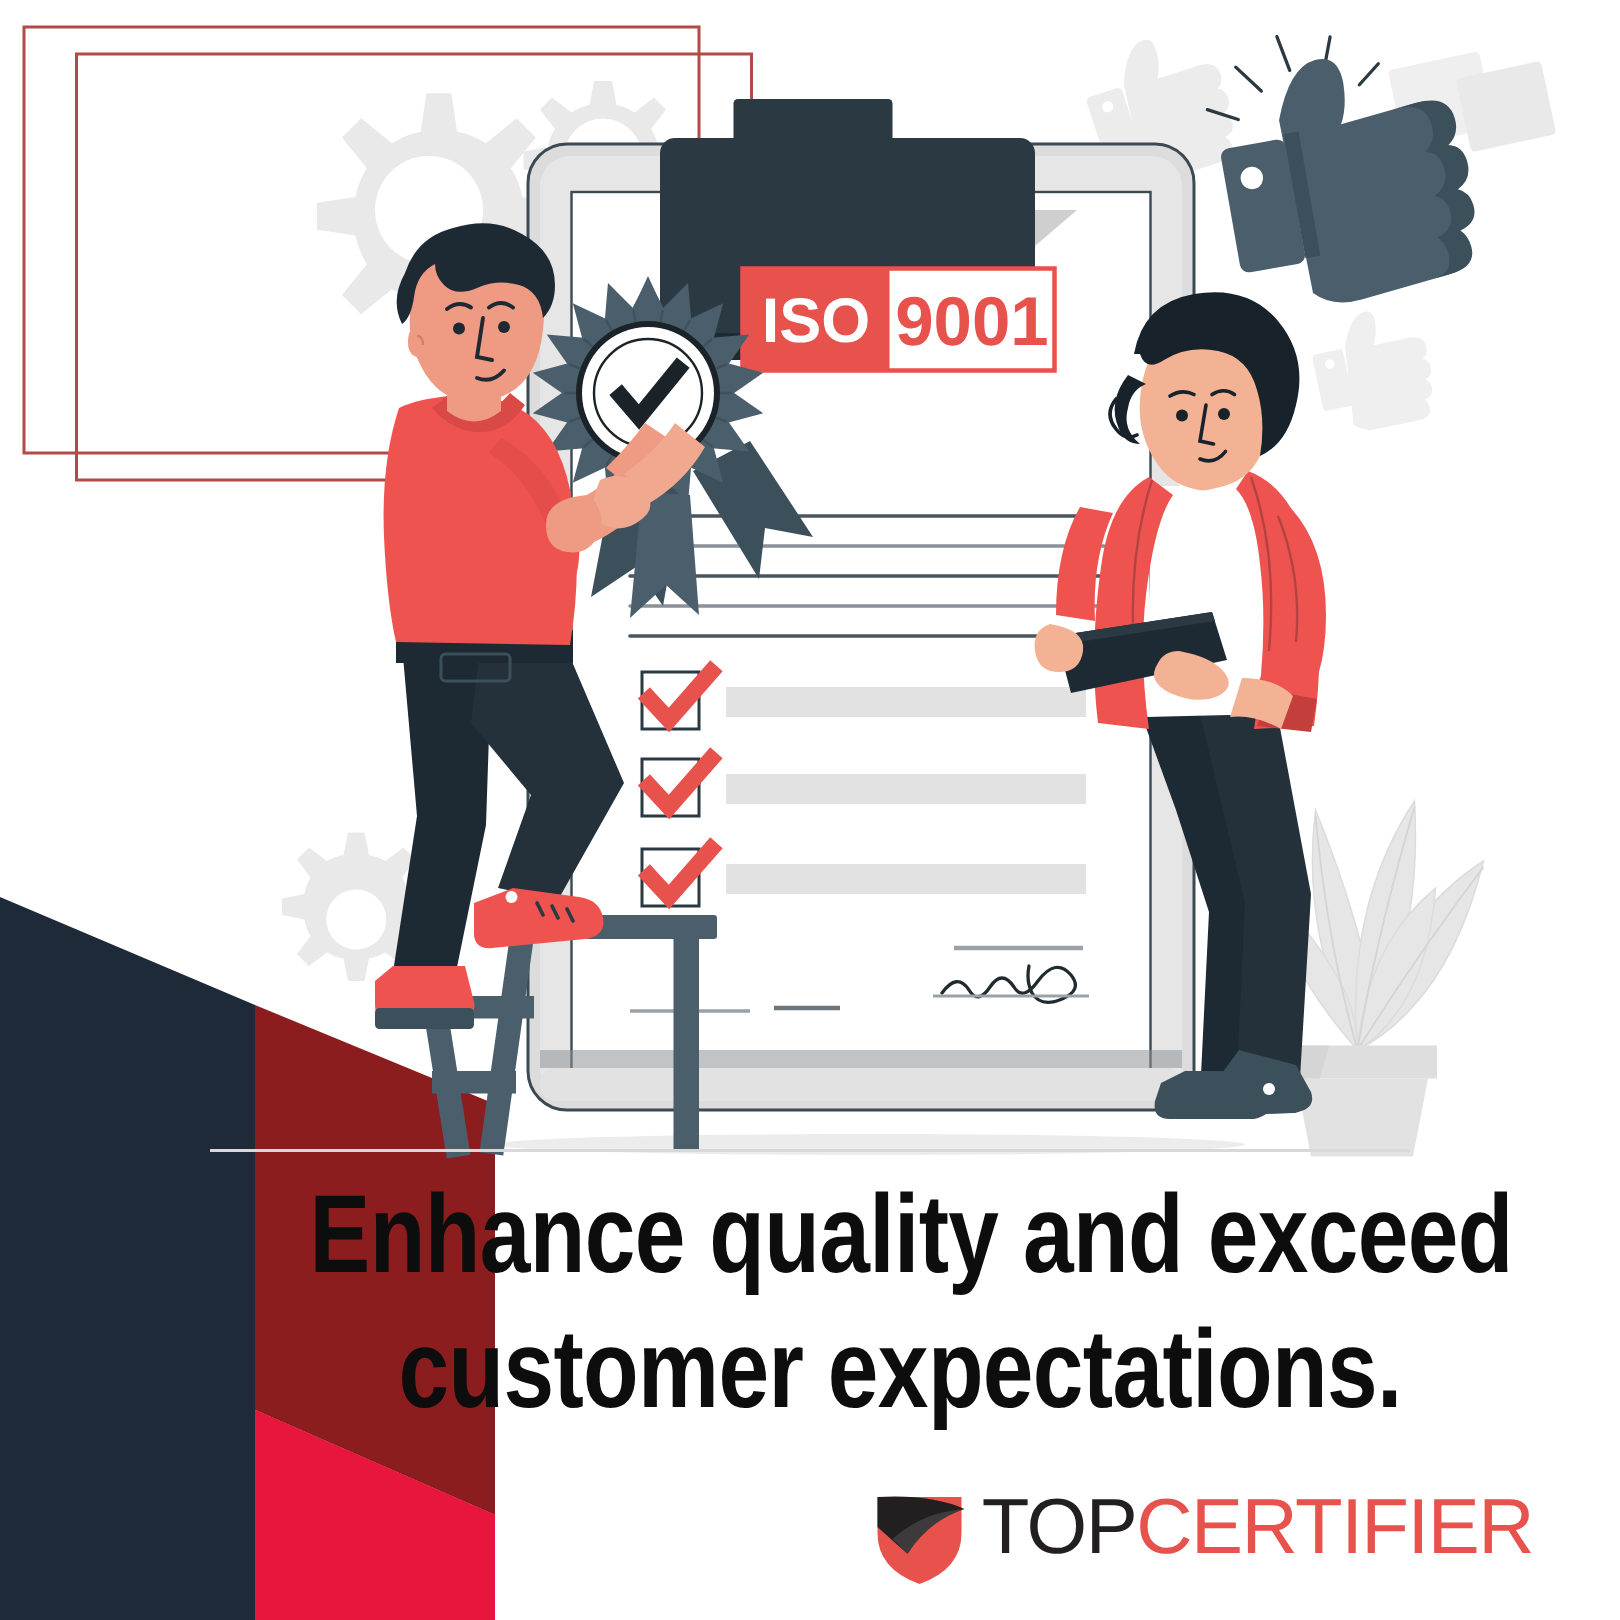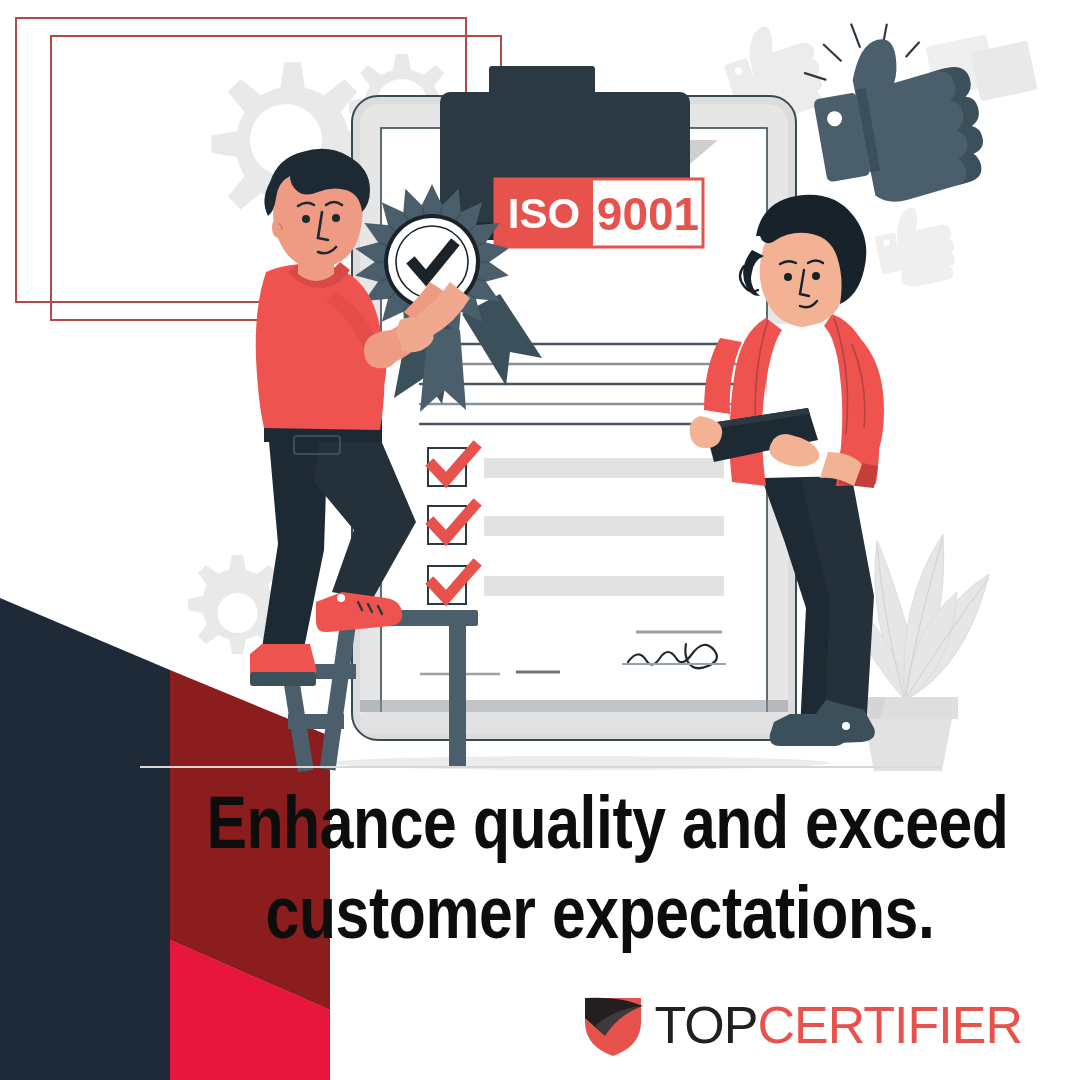--- a/index.html
+++ b/index.html
@@ -62,21 +62,21 @@
     white-space: nowrap;
   }
   .headline .ln { display: block; }
 
   
   .logo {
     position: absolute;
     right: 22px;
     bottom: 22px;
     display: flex;
-    align-items: center;
+    align-items: flex-start;
     gap: 10px;
   }
   .logo-mark { width: 64px; height: 66px; display: block; }
   .logo-text {
     font-family: "Liberation Sans", sans-serif;
     font-size: 52px;
     font-weight: 400;
     letter-spacing: -1px;
     line-height: 1;
     white-space: nowrap;

